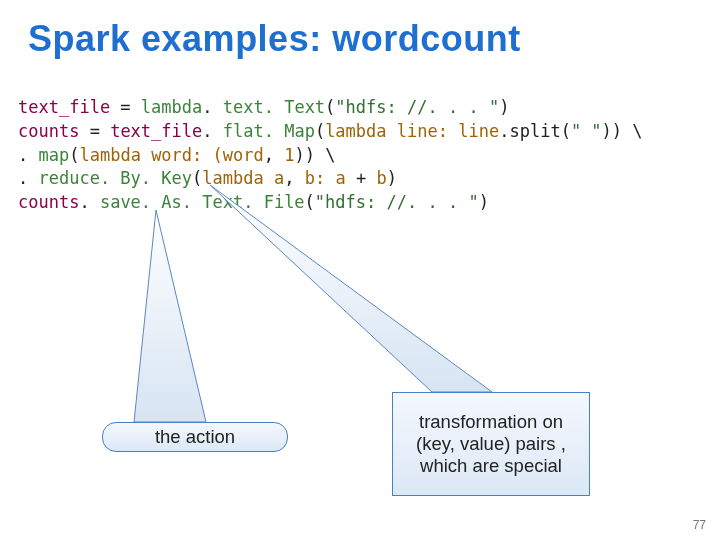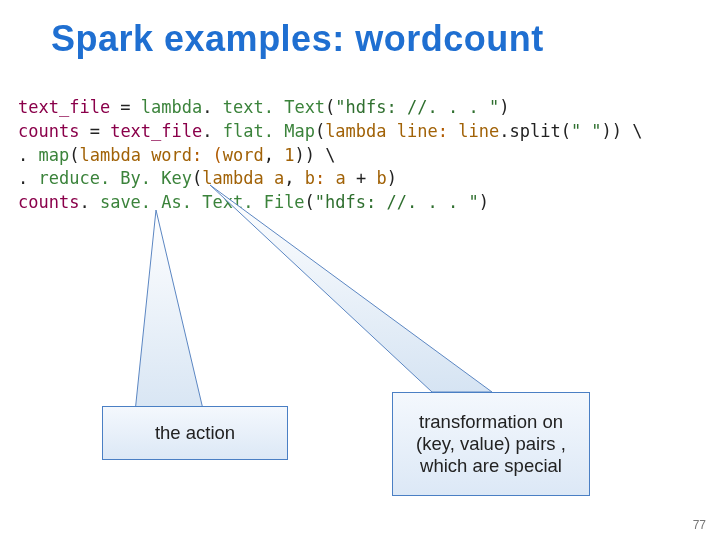--- a/index.html
+++ b/index.html
@@ -3,21 +3,20 @@
 <meta charset="utf-8">
 <style>
   * { box-sizing: border-box; margin: 0; padding: 0; }
   html, body { width: 720px; height: 540px; background: #fff; font-family: Arial, Helvetica, sans-serif; position: relative; overflow: hidden; }
   .title {
     color: #1f6fd1;
     font-size: 36px;
     font-weight: 700;
     padding: 18px 0 0 28px;
     letter-spacing: 0.5px;
-    margin-left: 23px;
   }
   .code {
     position: absolute;
     top: 96px;
     left: 18px;
     font-family: Consolas, "DejaVu Sans Mono", Menlo, monospace;
     font-size: 17px;
     line-height: 1.4;
     color: #222;
     white-space: nowrap;
@@ -35,21 +34,21 @@
     background: linear-gradient(#f4f8fd, #dce8f6);
     text-align: center;
     display: flex;
     align-items: center;
     justify-content: center;
     font-size: 18.5px;
     line-height: 1.2;
     color: #222;
     padding: 4px 8px;
   }
-  .callout.c1 { left: 102px; top: 406px; width: 186px; height: 54px; }
+  .callout.c1 { left: 102px; top: 422px; width: 186px; height: 30px; border-radius: 14px; }
   .callout.c2 { left: 392px; top: 392px; width: 198px; height: 104px; }
   svg.conn { position: absolute; overflow: visible; pointer-events: none; }
   .page-num {
     position: absolute;
     right: 14px;
     bottom: 8px;
     font-size: 12px;
     color: #777;
   }
 </style>

